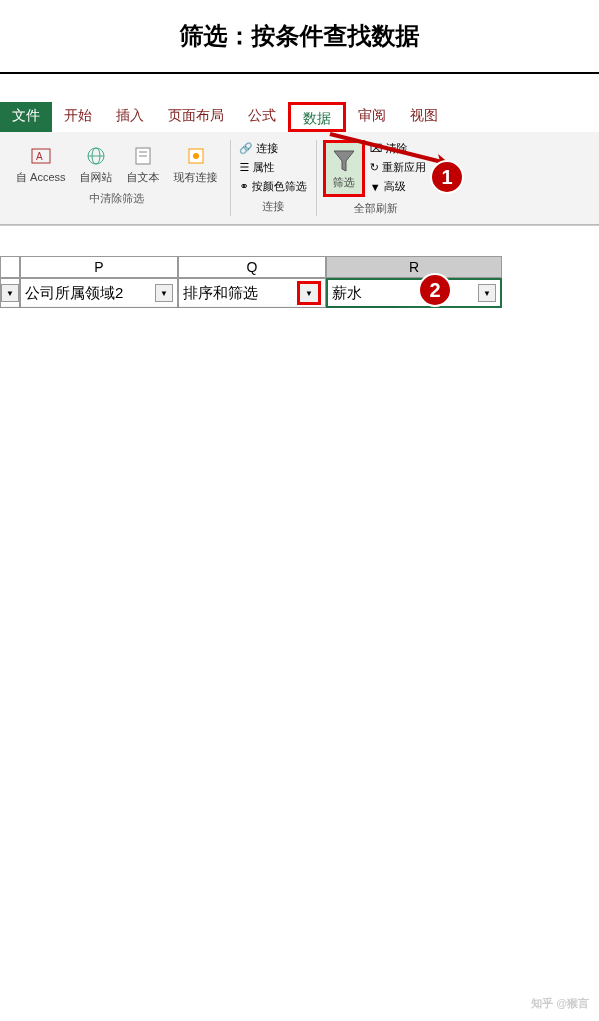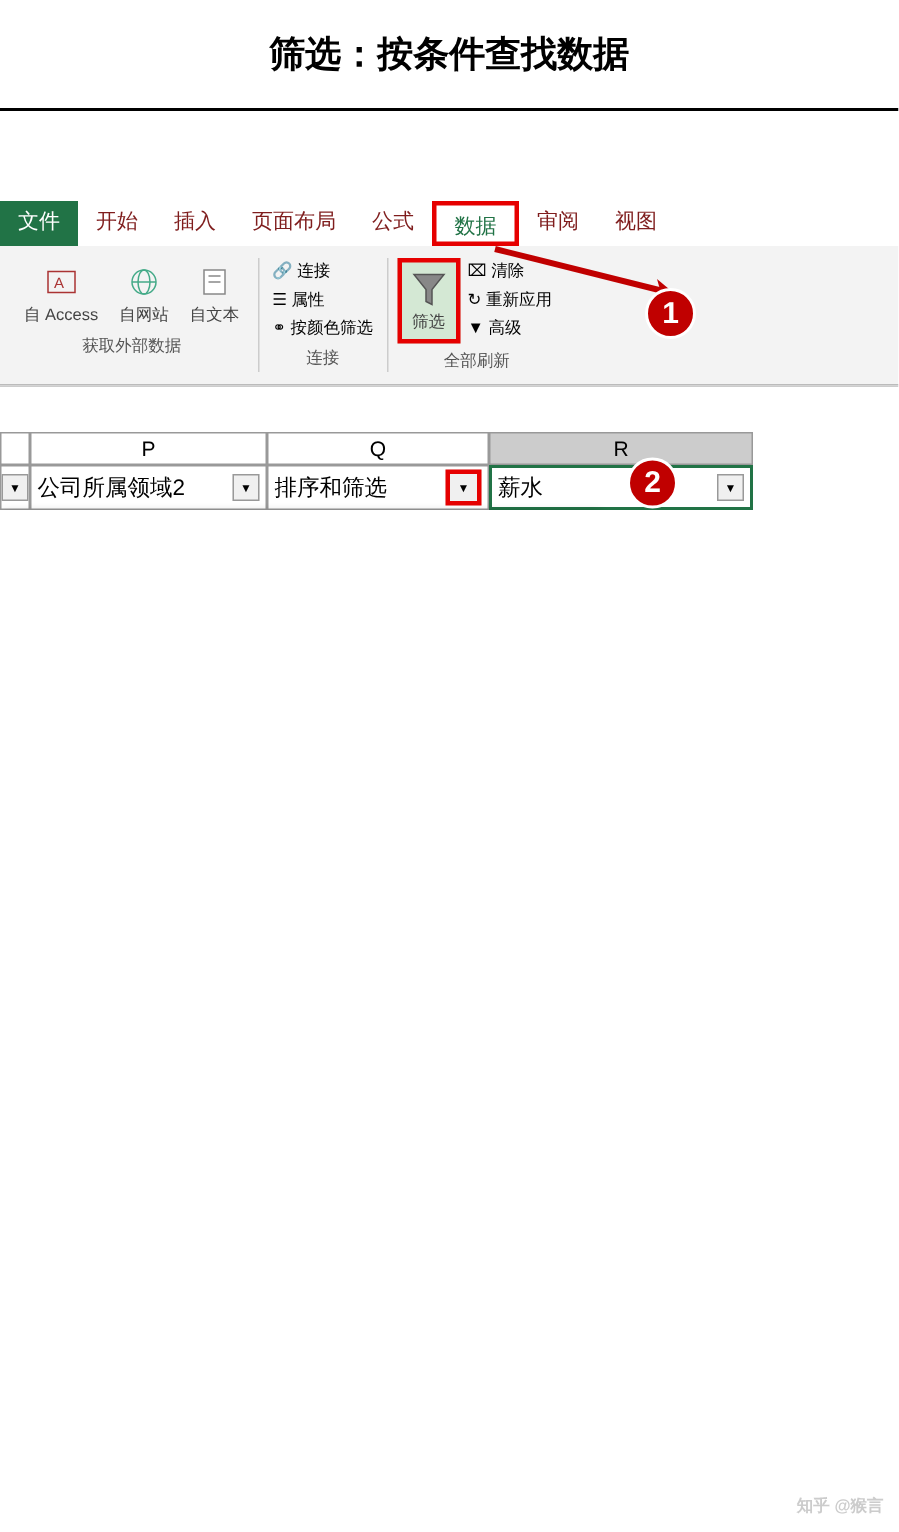--- a/index.html
+++ b/index.html
@@ -1,21 +1,21 @@
 <!DOCTYPE html>
 <html><head>
   <meta charset="utf-8">
   <style>
     * { margin: 0; padding: 0; box-sizing: border-box; font-family: "Microsoft YaHei", SimSun, Arial, sans-serif; }
     body { background: #fff; width: 599px; }
     
     .title-section { text-align: center; padding: 20px 0; border-bottom: 2px solid #000; }
     .title-section h1 { font-size: 24px; font-weight: bold; }
     
-    .ribbon-area { margin-top: 60px; border-bottom: 1px solid #ccc; }
+    .ribbon-area { margin-top: 28px; border-bottom: 1px solid #ccc; }
     .ribbon-tabs { display: flex; background: #fff; height: 30px; }
     .ribbon-tab { padding: 5px 12px; font-size: 14px; cursor: pointer; }
     .ribbon-tab.active-file { background: #217346; color: #fff; }
     .ribbon-tab.highlighted { border: 3px solid #e60000; color: #217346; }
     .ribbon-tab.normal { color: #7f1d1d; }
     
     .ribbon-content { display: flex; padding: 8px 4px; background: #f3f3f3; border-bottom: 1px solid #bbb; position: relative; }
     .ribbon-group { display: flex; flex-direction: column; align-items: center; border-right: 1px solid #ccc; padding: 0 6px; }
     .ribbon-group-label { font-size: 11px; color: #555; margin-top: 4px; }
     .ribbon-buttons { display: flex; gap: 2px; }
@@ -120,22 +120,31 @@
         <div class="ribbon-btn">
           <div class="ribbon-btn-icon">
               <svg width="22" height="22">
                 <rect x="4" y="3" width="14" height="16" fill="#fff" stroke="#888"></rect>
                 <line x1="7" y1="7" x2="15" y2="7" stroke="#888"></line>
                 <line x1="7" y1="11" x2="15" y2="11" stroke="#888"></line>
               </svg>
             </div>
           <span>自文本</span>
         </div>
-      </div>
-      <div class="ribbon-group-label">获取外部数据</div>
+        <div class="ribbon-btn">
+          <div class="ribbon-btn-icon">
+              <svg width="22" height="22">
+                <rect x="4" y="4" width="14" height="14" fill="#fff" stroke="#f90"></rect>
+                <circle cx="11" cy="11" r="3" fill="#f90"></circle>
+              </svg>
+            </div>
+          <span>现有连接</span>
+        </div>
+      </div>
+      <div class="ribbon-group-label">中清除筛选</div>
     </div>
 
     <div class="ribbon-group">
       <div class="ribbon-buttons">
         <div class="ribbon-small-items">
           <div class="ribbon-small-item">
               <span>🔗</span>
               <span>连接</span>
             </div>
           <div class="ribbon-small-item">

